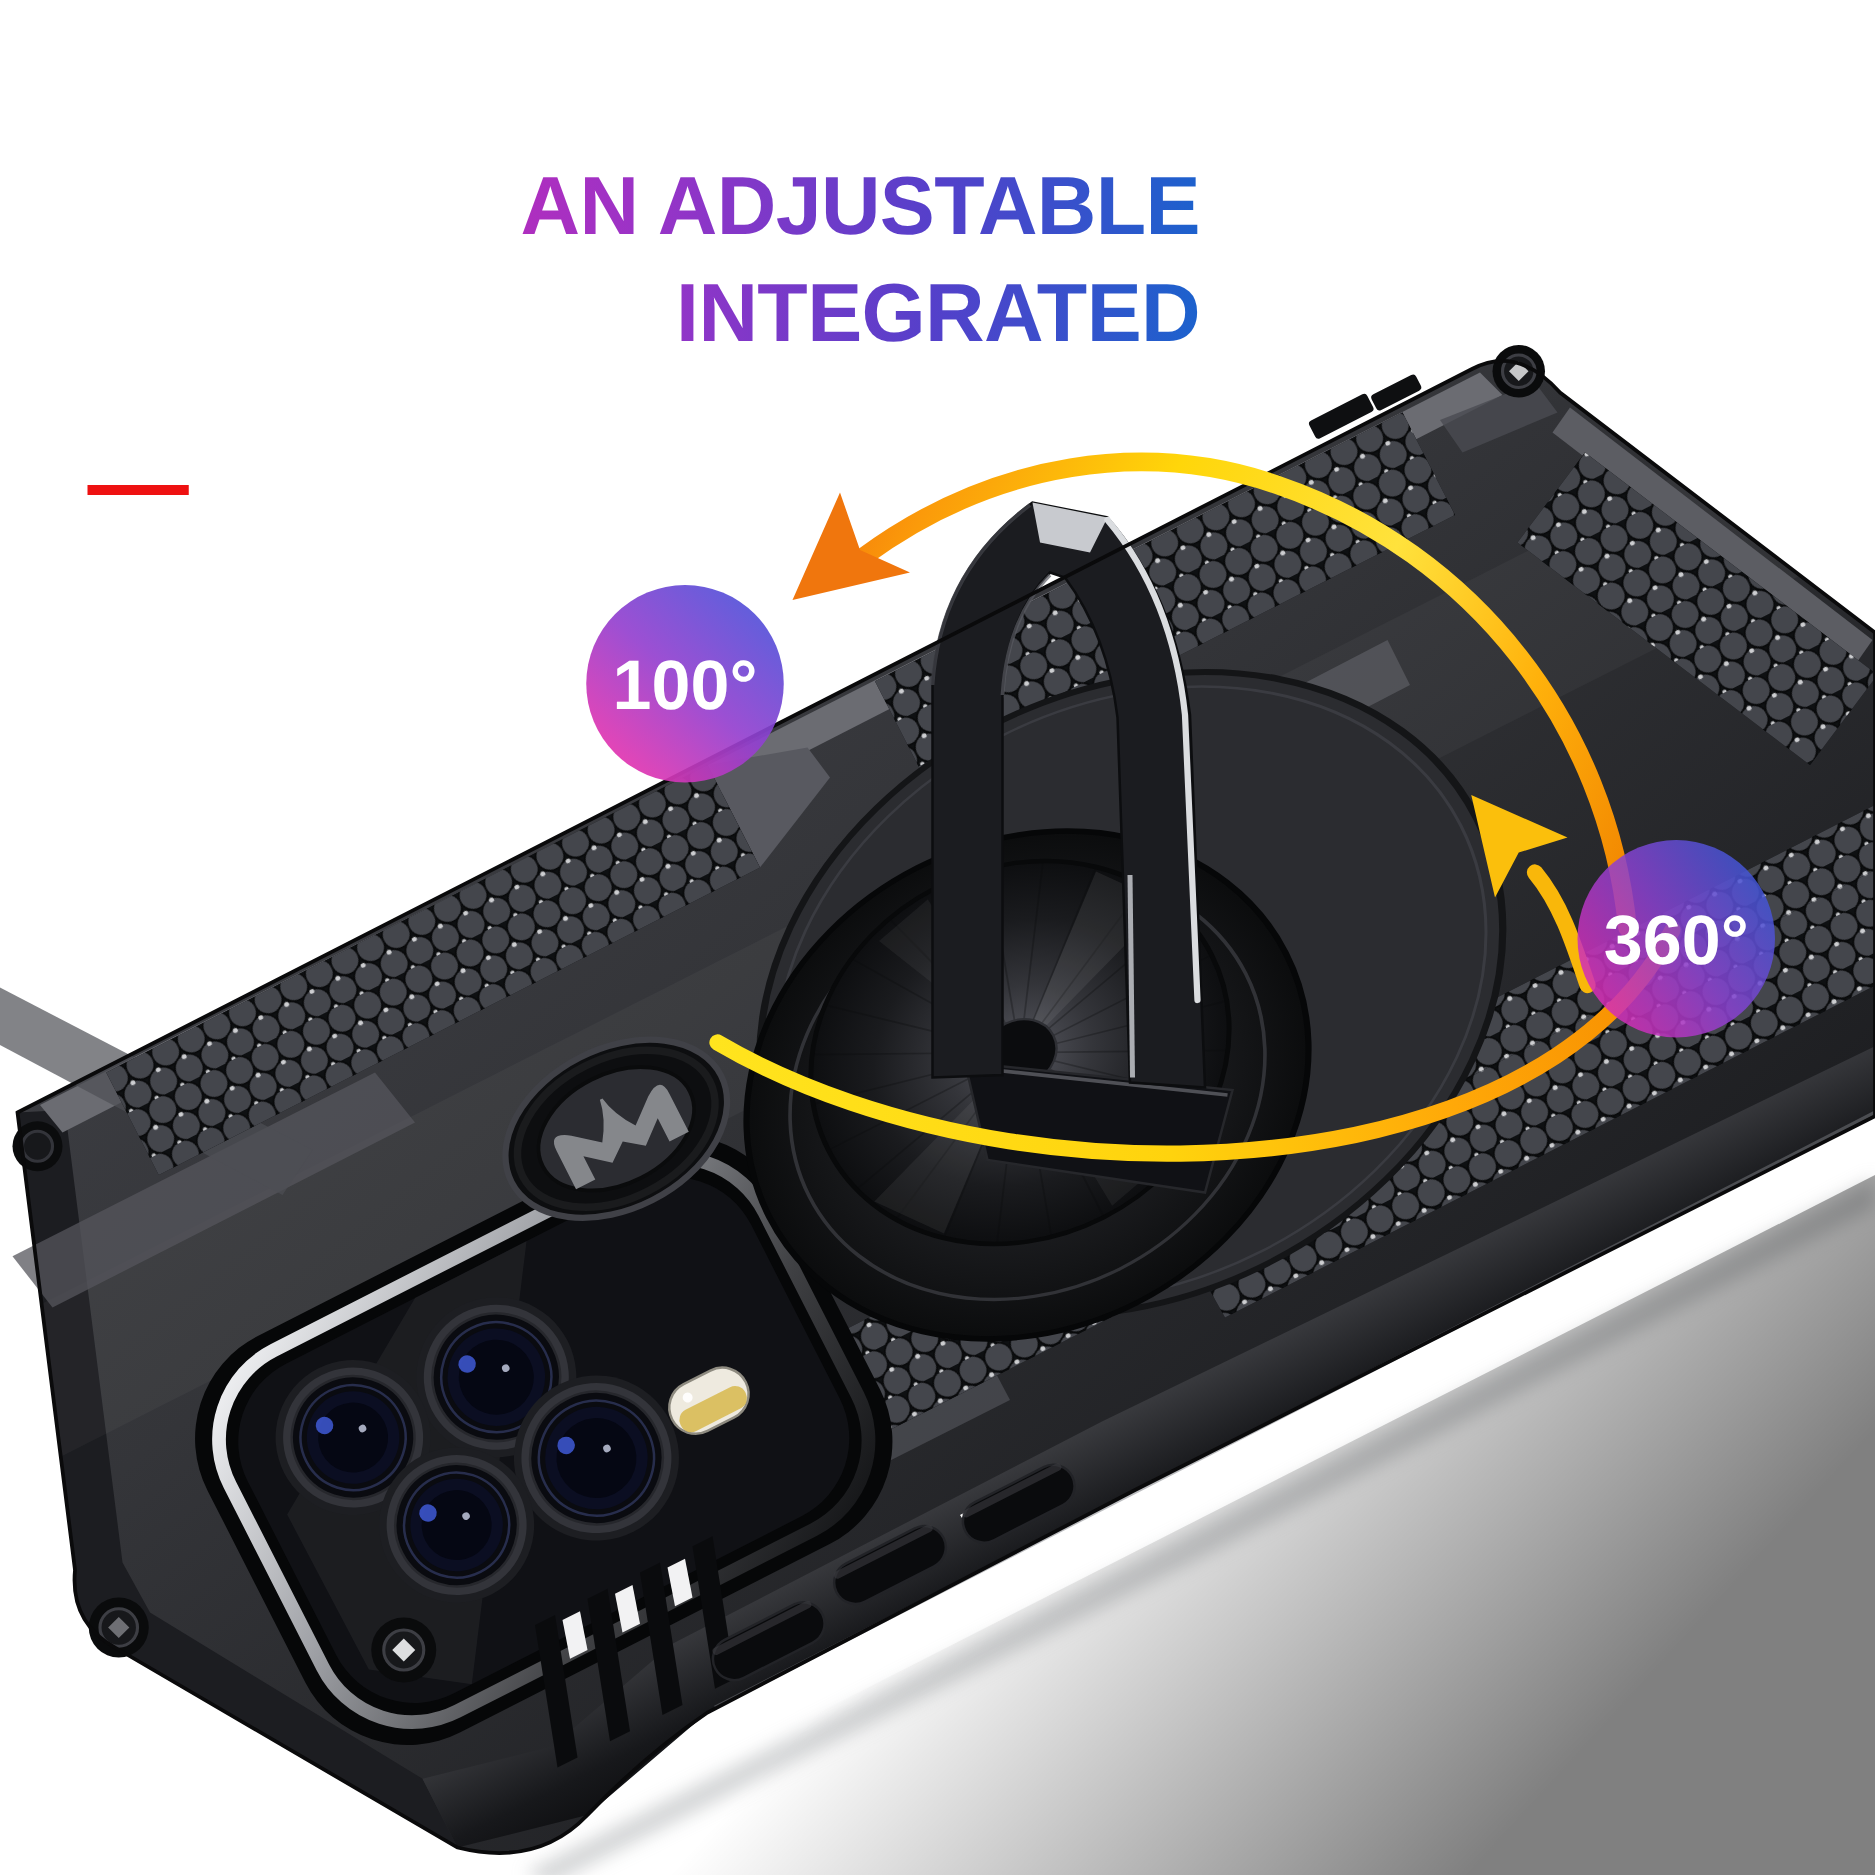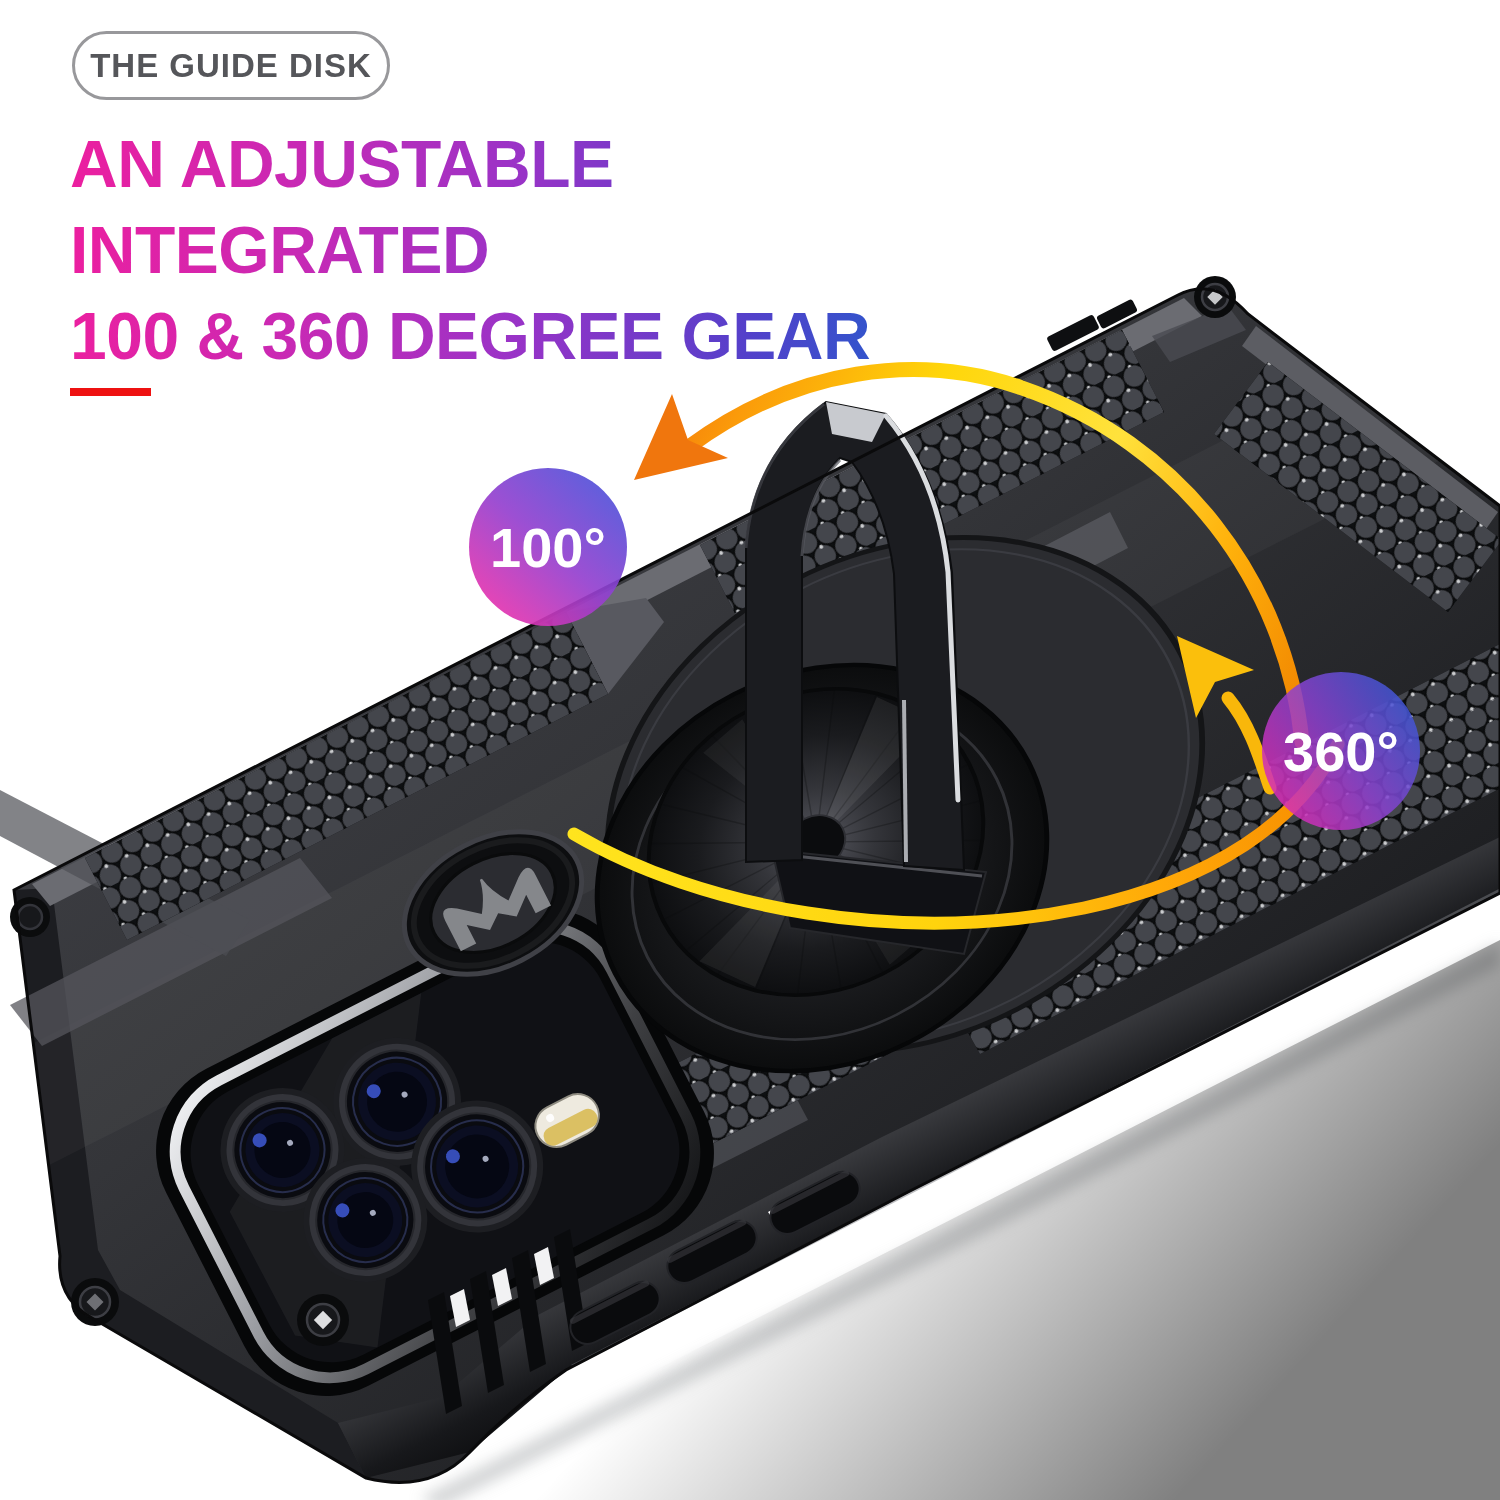--- a/index.html
+++ b/index.html
@@ -6,21 +6,21 @@
   .stage{position:relative;width:1500px;height:1500px;overflow:hidden;background:var(--background,#fff);
          font-family:"Liberation Sans", sans-serif;}
   .guide-badge{position:absolute;left:72px;top:31px;width:318px;height:69px;box-sizing:border-box;
          border:3px solid var(--badge-border,#98989b);border-radius:40px;
          display:flex;align-items:center;justify-content:center;
          font-size:33px;font-weight:700;letter-spacing:1px;color:var(--badge-text,#55565a);}
   .heading{position:absolute;left:70px;top:121px;width:890px;
          font-size:66px;line-height:86px;font-weight:700;letter-spacing:-0.5px;
          background:linear-gradient(92deg,var(--heading-grad-start,#ec1f9f) 0%,#c929b4 25%,
                     var(--heading-grad-mid,#9a33c7) 50%,#5440ca 76%,var(--heading-grad-end,#1b62cd) 100%);
-         -webkit-background-clip:text;background-clip:text;color:transparent;}
+         -webkit-background-clip:text;background-clip:text;color:transparent;text-align:right;}
   .red-divider{position:absolute;left:70px;top:388px;width:81px;height:8px;background:var(--divider-red,#ee1111);}
   svg{position:absolute;left:0;top:0;}
   svg text{font-family:"Liberation Sans", sans-serif;font-weight:700;}
 </style>
 </head>
 <body>
 
 <div class="stage">
 
   <svg width="1500" height="1500" viewBox="0 0 1500 1500">
@@ -334,23 +334,19 @@
       <circle cx="548" cy="547" r="79" fill="url(#grad100)" opacity="0.92"></circle>
       <text x="548" y="567" font-size="56" fill="#ffffff" text-anchor="middle">100°</text>
     </g>
     <g>
       <circle cx="1341" cy="751" r="79" fill="url(#grad360)" opacity="0.86"></circle>
       <text x="1341" y="771" font-size="56" fill="#ffffff" text-anchor="middle">360°</text>
     </g>
     <polygon points="1254,670 1177,636 1196,718 1215,682" fill="#fbbf0c"></polygon>
   </svg>
 
-  <div class="guide-badge">
-    <span>THE GUIDE DISK</span>
-  </div>
 
   <div class="heading">
     <div>AN ADJUSTABLE INTEGRATED</div>
-    <div>100 &amp; 360 DEGREE GEAR</div>
   </div>
 
   <div class="red-divider"></div>
 </div>
 
 </body></html>

